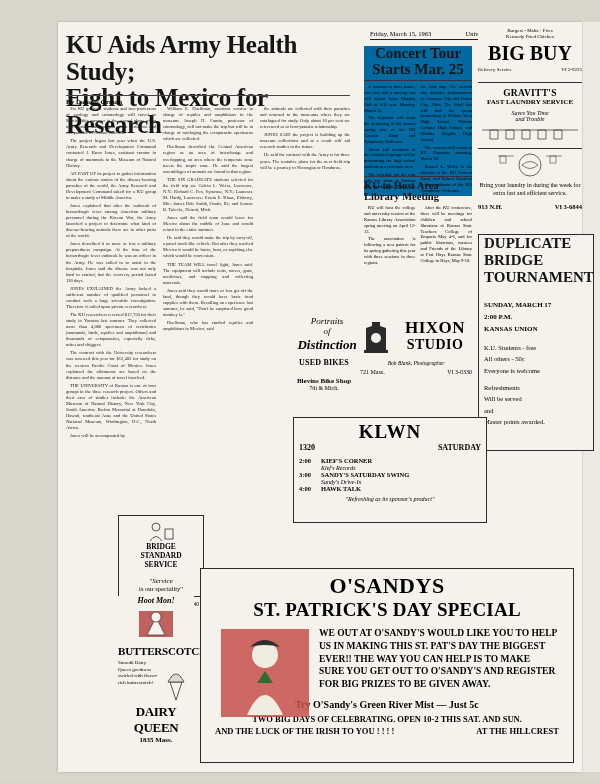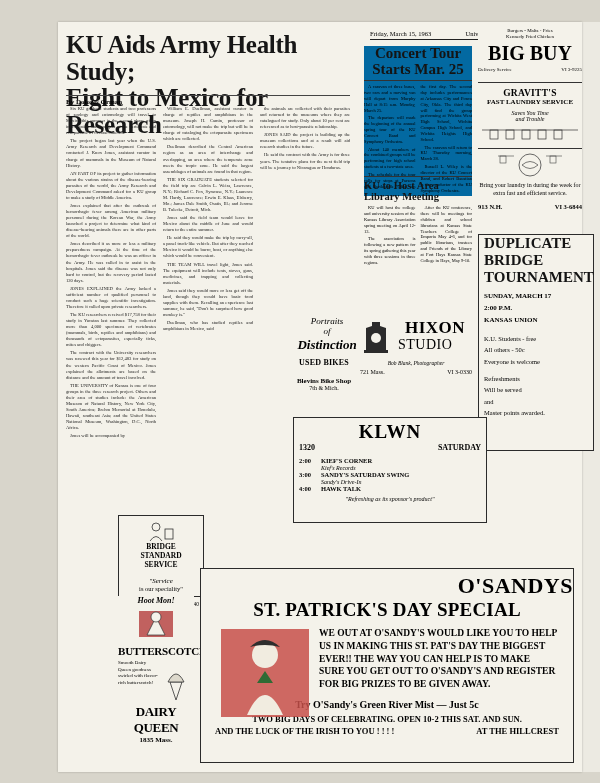--- a/index.html
+++ b/index.html
@@ -101,34 +101,34 @@
   .ad-grav .t2{font-weight:bold;font-size:7px;}
   .ad-grav .t3{font-size:6px;margin-top:4px;font-style:italic;}
   .ad-laundry{left:478px;top:150px;width:104px;height:78px;text-align:center;}
   .ad-laundry .msg{font-size:6px;line-height:1.25;margin-top:2px;}
   .ad-laundry .phone{display:flex;justify-content:space-between;font-size:6.5px;font-weight:bold;margin-top:6px;}
   
   .bridge{
     left:478px;top:234px;width:104px;height:215px;border:1px solid #2b2b2b;padding:0 5px;
   }
   .bridge .bt{font-family:"Liberation Serif",serif;font-weight:bold;font-size:15px;line-height:1.12;color:#141414;}
-  .bridge .sub{font-weight:bold;font-size:7px;margin-top:7px;line-height:1.4;}
+  .bridge .sub{font-weight:bold;font-size:7px;margin-top:16px;line-height:1.4;}
   .bridge .info{font-size:6.5px;margin-top:8px;line-height:1.45;}
   .bridge .info2{font-size:6.5px;margin-top:8px;line-height:1.45;}
   
   .portraits{
     left:296px;top:316px;width:62px;height:96px;
   }
   .portraits .p1{font-family:"Liberation Serif",serif;font-style:italic;font-size:9px;text-align:center;line-height:1.15;}
   .portraits .p2{font-family:"Liberation Serif",serif;font-style:italic;font-size:13px;text-align:center;font-weight:bold;}
   .hixon{
     left:360px;top:316px;width:112px;height:96px;
   }
   .hixon .hx{font-family:"Liberation Serif",serif;font-weight:bold;font-size:17px;text-align:center;letter-spacing:.5px;line-height:1.05;}
-  .hixon .hs{font-family:"Liberation Serif",serif;font-weight:normal;font-size:14px;letter-spacing:.5px;}
+  .hixon .hs{font-family:"Liberation Serif",serif;font-weight:bold;font-size:14px;text-align:center;letter-spacing:.5px;}
   .hixon .cap{font-size:5.5px;text-align:center;font-style:italic;margin-top:4px;}
   .hixon .addr{display:flex;justify-content:space-between;font-size:6px;margin-top:3px;}
   
   .klwn{
     left:293px;top:417px;width:182px;height:96px;border:1px solid #2b2b2b;padding:4px 5px;
   }
   .klwn .kt{font-family:"Liberation Serif",serif;font-weight:bold;font-size:19px;text-align:center;letter-spacing:1px;line-height:1;}
   .klwn .krow{display:flex;justify-content:space-between;font-weight:bold;font-size:8px;margin-top:2px;}
   .klwn .sched{margin-top:5px;font-size:6.5px;}
   .klwn .sched .row{display:flex;margin-bottom:1px;}
@@ -150,21 +150,21 @@
   }
   .dq .hoot{font-family:"Liberation Serif",serif;font-weight:bold;font-style:italic;font-size:8px;text-align:center;}
   .dq .bs{font-family:"Liberation Serif",serif;font-weight:bold;font-size:11px;text-align:center;letter-spacing:-.2px;}
   .dq .txt{font-size:5px;line-height:1.3;width:40px;}
   .dq .dqn{font-family:"Liberation Serif",serif;font-weight:bold;font-size:13px;text-align:center;letter-spacing:-.3px;}
   .dq .addr{font-size:7px;text-align:center;font-weight:bold;}
   
   .osandys{
     left:200px;top:568px;width:372px;height:193px;border:1px solid #2b2b2b;background:#f4f2ea;
   }
-  .osandys .o1{font-family:"Liberation Serif",serif;font-weight:bold;font-size:22px;text-align:right;margin-top:4px;letter-spacing:.5px;}
+  .osandys .o1{font-family:"Liberation Serif",serif;font-weight:bold;font-size:22px;text-align:center;margin-top:4px;letter-spacing:.5px;}
   .osandys .o2{font-family:"Liberation Serif",serif;font-weight:bold;font-size:19px;text-align:center;letter-spacing:.2px;}
   .osandys .body{font-weight:bold;font-size:9.5px;line-height:1.35;margin:6px 0 0 118px;width:238px;}
   .osandys .mist{font-weight:bold;font-size:10px;text-align:center;margin-top:8px;}
   .osandys .rule{margin:6px 12px 0 12px;height:1px;background:#333;}
   .osandys .bottom{font-weight:bold;font-size:8.5px;text-align:center;line-height:1.4;margin-top:4px;}
   .osandys .bottom2{display:flex;justify-content:space-between;font-weight:bold;font-size:8.5px;padding:0 14px;}
   
   .ub{
     left:293px;top:358px;width:62px;height:52px;
   }

